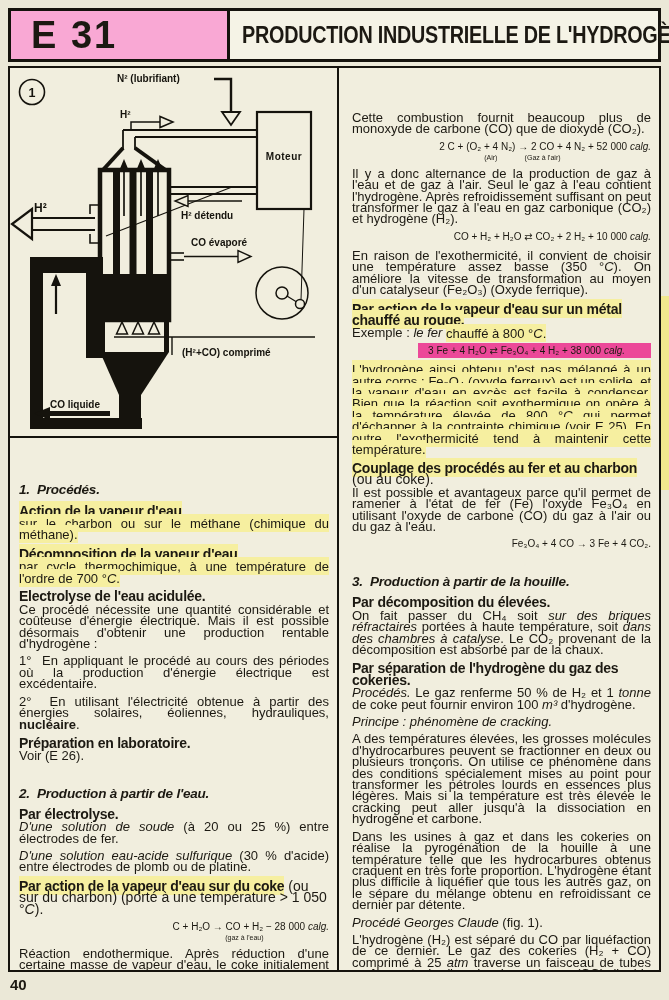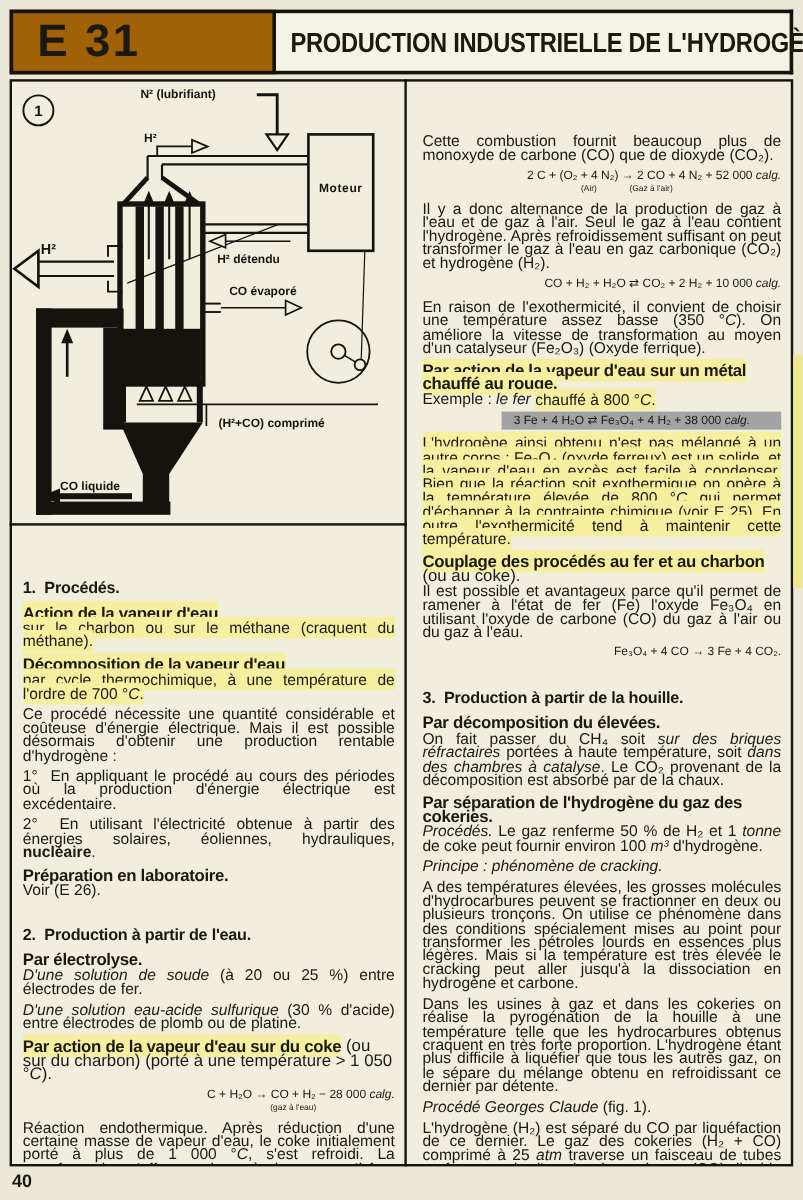--- a/index.html
+++ b/index.html
@@ -4,48 +4,48 @@
 <style>
   html,body{margin:0;padding:0;}
   body{
     width:669px;height:1000px;position:relative;overflow:hidden;
     background:#ebe8d7;
     font-family:"Liberation Sans",sans-serif;
     color:#1c1912;
   }
   .box{position:absolute;box-sizing:border-box;background:#f1eede;}
   
-  #header-code{left:8px;top:8px;width:222px;height:54px;border:3px solid #15130d;background:#a16207;
+  #header-code{left:8px;top:8px;width:222px;height:54px;border:3px solid #15130d;background:#f9a8d4;
     font-size:38px;font-weight:bold;line-height:48px;padding-left:20px;letter-spacing:2px;}
   #header-title{left:230px;top:8px;width:431px;height:54px;border:3px solid #15130d;border-left:none;background:#f5f3e6;}
   #header-title span{display:inline-block;font-size:23px;font-weight:bold;line-height:48px;padding-left:14px;
     white-space:nowrap;transform:scaleX(0.86);transform-origin:0 50%;letter-spacing:-0.3px;}
   
   #content-frame{left:8px;top:66px;width:653px;height:906px;border:2px solid #15130d;background:#f1eede;}
   #col-divider{position:absolute;left:337px;top:66px;width:2px;height:906px;background:#15130d;}
   #fig-sep{position:absolute;left:8px;top:436px;width:331px;height:2px;background:#15130d;}
   #figure-panel{position:absolute;left:10px;top:68px;width:327px;height:366px;}
   #left-text{position:absolute;left:10px;top:438px;width:327px;height:532px;padding:44px 8px 0 9px;
     box-sizing:border-box;overflow:hidden;}
   #right-text{position:absolute;left:340px;top:68px;width:320px;height:902px;padding:44px 9px 0 12px;
     box-sizing:border-box;overflow:hidden;}
   #edge-strip{position:absolute;left:661px;top:296px;width:8px;height:194px;background:#f1e88e;}
   #page-number{position:absolute;left:10px;top:976px;font-size:15px;font-weight:bold;}
   
   .para{font-size:13px;line-height:11.4px;text-align:justify;margin:0 0 6px 0;}
   .run-head{font-size:14px;font-weight:bold;letter-spacing:-0.25px;line-height:11.4px;margin:8px 0 1px 0;}
-  .sec-title{font-size:13.5px;font-weight:bold;margin:24px 0 6px 0;letter-spacing:-0.2px;}
+  .sec-title{font-size:13.5px;font-weight:bold;margin:24px 0 6px 0;letter-spacing:-0.2px;font-style:italic;}
   #left-text .sec-title:first-child{margin-top:0;}
   .equation{text-align:right;font-size:10px;line-height:12px;margin:6px 0 7px 0;}
   .equation.has-subs{margin-bottom:15px;}
   .eq-part{white-space:pre;position:relative;display:inline-block;}
   .eq-part.it{font-style:italic;}
   .eq-under{position:absolute;left:50%;top:100%;transform:translateX(-50%);margin-top:-1px;
     font-size:7px;font-style:normal;white-space:nowrap;}
-  .eq-hl .eq-line{background:#a3a3a3;padding:2px 26px 2px 10px;}
+  .eq-hl .eq-line{background:#ec4899;padding:2px 26px 2px 10px;}
   .hl{background:#f6efa0;padding:1.5px 0;-webkit-box-decoration-break:clone;box-decoration-break:clone;}
   .rg{font-weight:normal;letter-spacing:0;}
   
   svg text{font-family:"Liberation Sans",sans-serif;fill:#15130d;}
   .fig-label{font-size:10px;font-weight:bold;}
   .fig-label-big{font-size:12px;font-weight:bold;}
 </style>
 </head>
 <body>
 
@@ -146,23 +146,24 @@
     <circle cx="272" cy="225" r="26" fill="none" stroke="#15130d" stroke-width="1.5"></circle>
     <line x1="272" y1="225" x2="290" y2="236" stroke="#15130d" stroke-width="1.2"></line>
     <circle cx="272" cy="225" r="6" fill="#f1eede" stroke="#15130d" stroke-width="1.5"></circle>
     <circle cx="290" cy="236" r="4.5" fill="#f1eede" stroke="#15130d" stroke-width="1.5"></circle>
   </svg>
 </div>
 
 <div id="left-text">
     <div class="sec-title">1.&nbsp; Procédés.</div>
     <div class="run-head"><span class="hl">Action de la vapeur d'eau</span></div>
-    <div class="para"><span class="hl">sur le charbon ou sur le méthane (craquent du méthane).</span></div>
+    <div class="para"><span class="hl">sur le charbon ou sur le méthane (chimique du méthane).</span></div>
     <div class="run-head"><span class="hl">Décomposition de la vapeur d'eau</span></div>
     <div class="para"><span class="hl">par cycle thermochimique, à une température de l'ordre de 700 °<i>C</i>.</span></div>
+    <div class="run-head">Electrolyse de l'eau acidulée.</div>
     <div class="para">Ce procédé nécessite une quantité considérable et coûteuse d'énergie électrique. Mais il est possible désormais d'obtenir une production rentable d'hydrogène :</div>
     <div class="para">1°&nbsp; En appliquant le procédé au cours des périodes où la production d'énergie électrique est excédentaire.</div>
     <div class="para">2°&nbsp; En utilisant l'électricité obtenue à partir des énergies solaires, éoliennes, hydrauliques, <b>nucléaire</b>.</div>
     <div class="run-head">Préparation en laboratoire.</div>
     <div class="para">Voir (E 26).</div>
     <div class="sec-title">2.&nbsp; Production à partir de l'eau.</div>
     <div class="run-head">Par électrolyse.</div>
     <div class="para"><i>D'une solution de soude</i> (à 20 ou 25 %) entre électrodes de fer.</div>
     <div class="para"><i>D'une solution eau-acide sulfurique</i> (30 % d'acide) entre électrodes de plomb ou de platine.</div>
     <div class="run-head"><span class="hl">Par action de la vapeur d'eau sur du coke</span><span class="rg"> (ou sur du charbon) (porté à une température &gt; 1 050 °<i>C</i>).</span></div>

